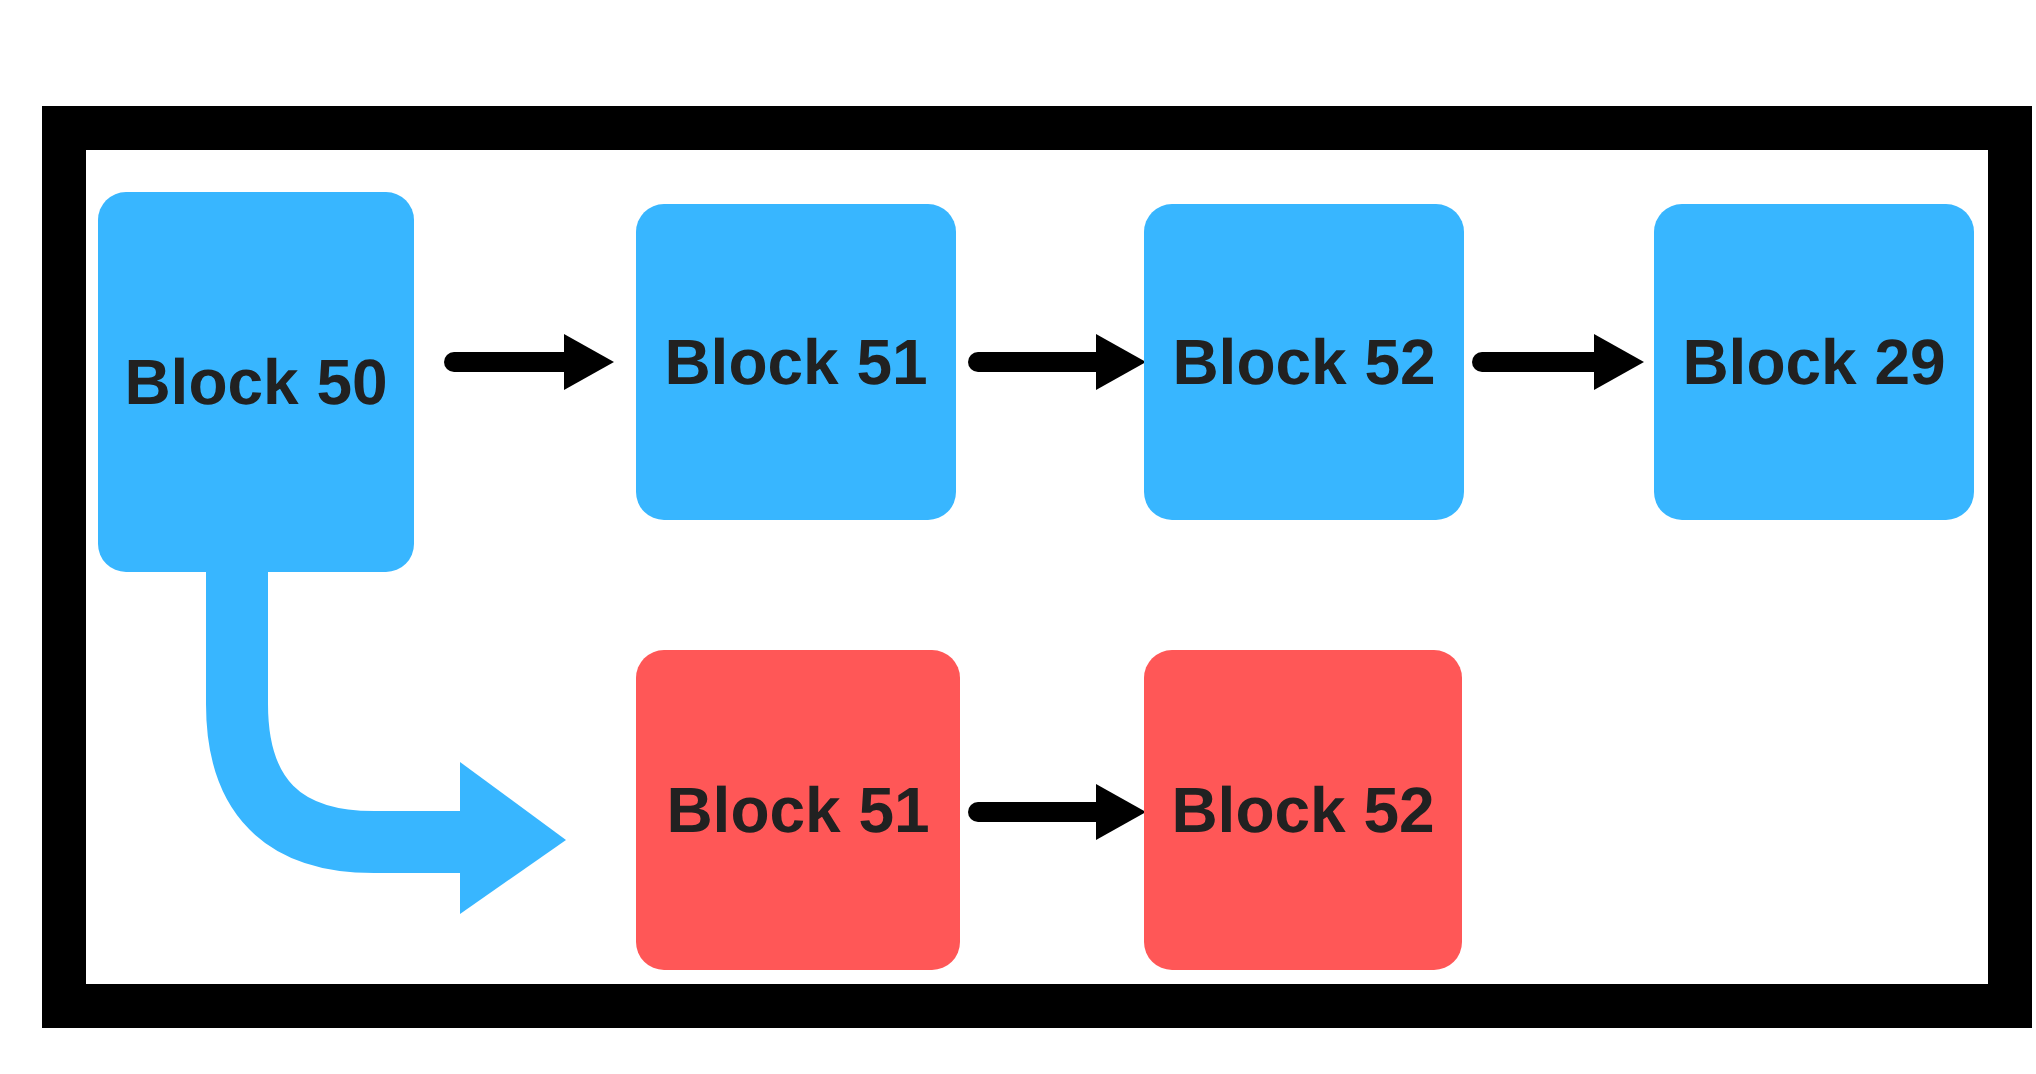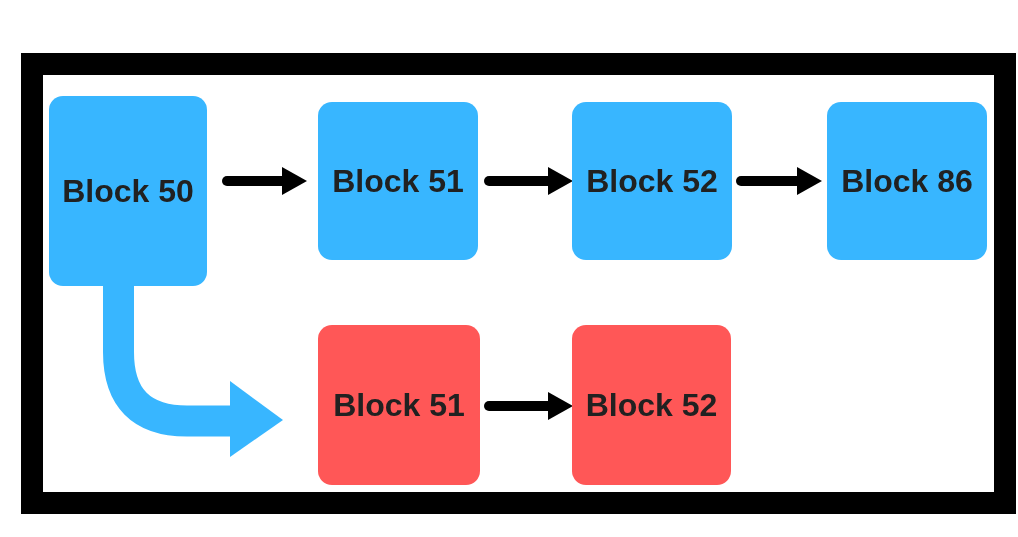--- a/index.html
+++ b/index.html
@@ -102,21 +102,21 @@
   <div class="block main b50">
     <span>Block 50</span>
   </div>
   <div class="block main b51t">
     <span>Block 51</span>
   </div>
   <div class="block main b52t">
     <span>Block 52</span>
   </div>
   <div class="block main b53">
-    <span>Block 86</span>
+    <span>Block 29</span>
   </div>
 
   <div class="block fork b51f">
     <span>Block 51</span>
   </div>
   <div class="block fork b52f">
     <span>Block 52</span>
   </div>
 
 </div>

